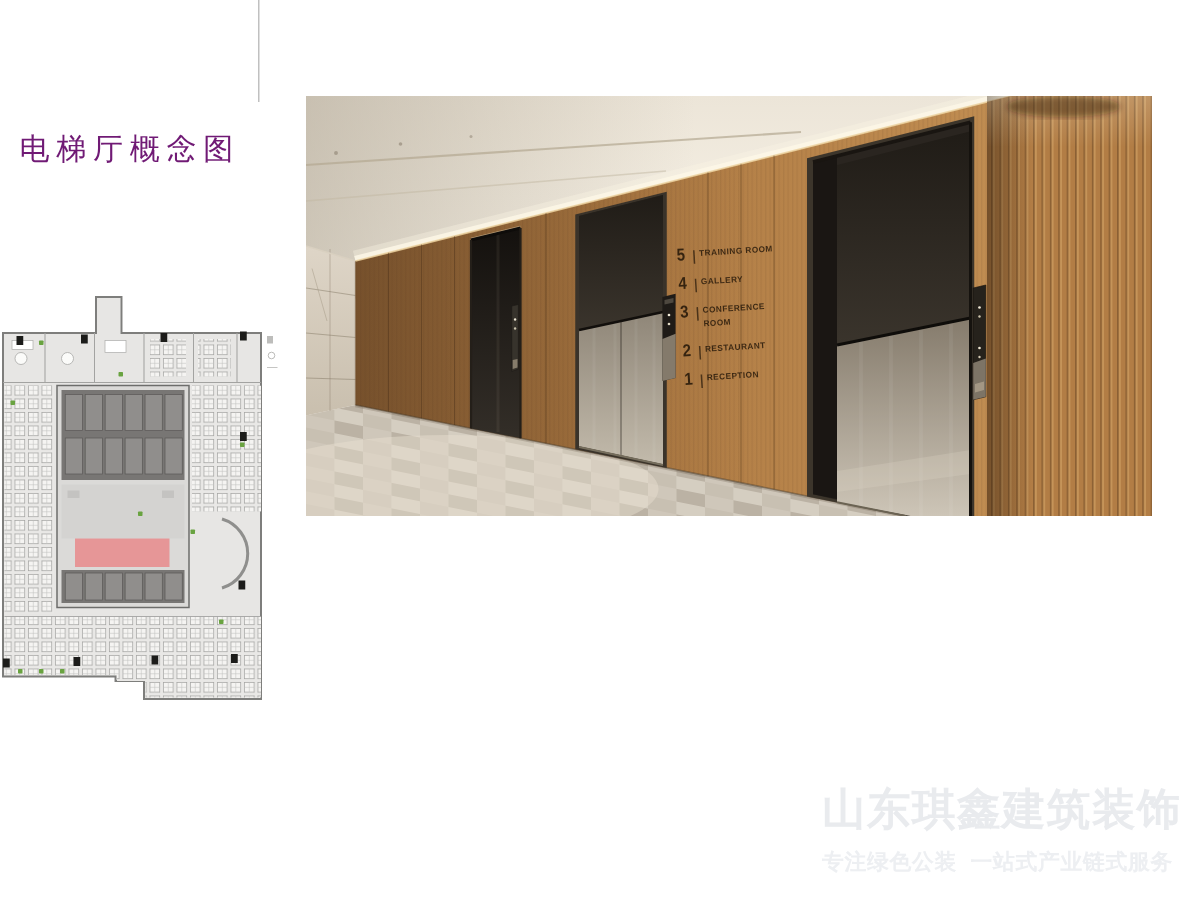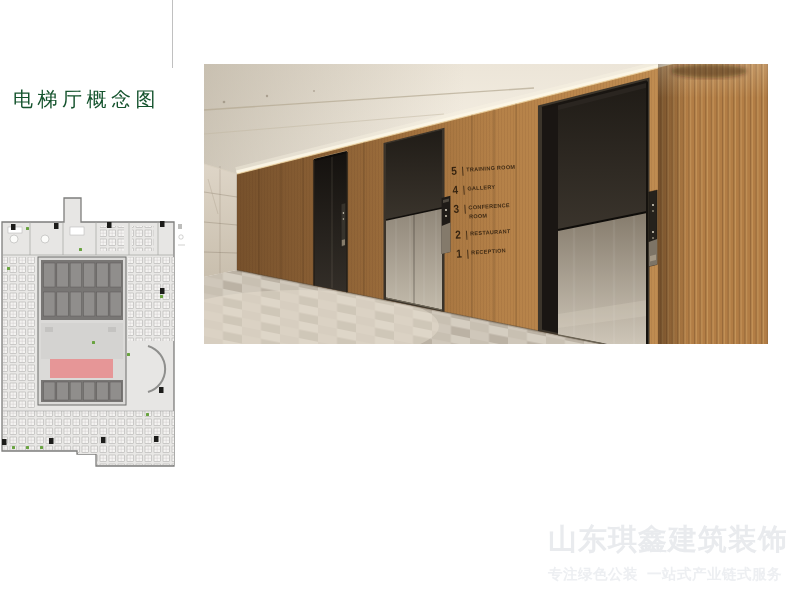--- a/index.html
+++ b/index.html
@@ -1,20 +1,20 @@
 <!DOCTYPE html>
 <html><head>
 <meta charset="utf-8">
 <style>
   html,body{margin:0;padding:0;background:#ffffff;}
   body{width:800px;height:600px;position:relative;overflow:hidden;
        font-family:"Liberation Sans",sans-serif;}
 
   .page-title{position:absolute;left:13px;top:86px;font-size:20px;
-    letter-spacing:4.5px;color:#14532d;font-weight:400;white-space:nowrap;}
+    letter-spacing:4.5px;color:#701a75;font-weight:400;white-space:nowrap;}
 
   .title-divider{position:absolute;left:172px;top:0;width:1px;height:68px;
     background:#c0c0c0;}
 
   .plan-wrap{position:absolute;left:0px;top:193px;width:192px;height:280px;}
 
   .photo{position:absolute;left:204px;top:64px;width:564px;height:280px;
     overflow:hidden;}
   .photo svg{display:block;}
 

